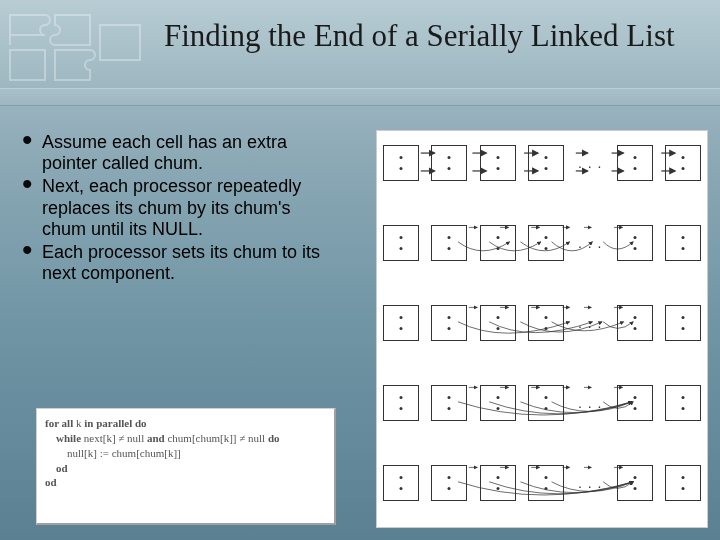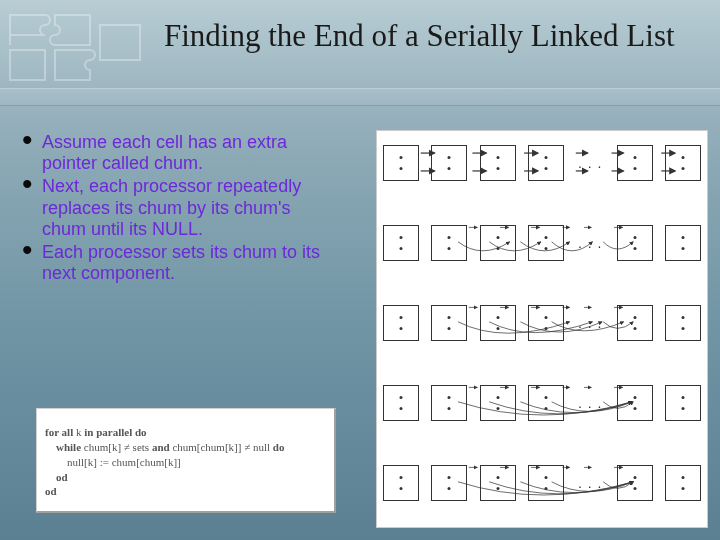--- a/index.html
+++ b/index.html
@@ -48,41 +48,41 @@
   }
   .bullet-list {
     list-style: none;
   }
   .bullet-item {
     position: relative;
     padding-left: 22px;
     margin-bottom: 2px;
     font-size: 18px;
     line-height: 1.18;
-    color: #6d28d9;
+    color: #000000;
   }
   .bullet-item::before {
     content: "•";
     position: absolute;
     left: 2px;
     top: -10px;
     font-size: 30px;
     color: #0a0a0a;
   }
   .code-box {
     position: absolute;
     top: 408px;
     left: 36px;
     width: 300px;
-    height: 105px;
+    height: 117px;
     background: #ffffff;
     border: 1px solid #d0d0d0;
     border-right: 2px solid #a0a0a0;
     border-bottom: 2px solid #a0a0a0;
-    padding: 16px 8px;
+    padding: 7px 8px;
     font-family: "Times New Roman", serif;
     font-size: 11px;
     line-height: 1.35;
     color: #555;
   }
   .code-line { white-space: pre; }
   .kw { font-weight: bold; }
   .diagram {
     position: absolute;
     top: 130px;
@@ -165,21 +165,21 @@
 <div class="content-left">
   <ul class="bullet-list">
     <li class="bullet-item">Assume each cell has an extra pointer called chum.</li>
     <li class="bullet-item">Next, each processor repeatedly  replaces its chum by its chum's chum until its NULL.</li>
     <li class="bullet-item">Each processor sets its chum to its next component.</li>
   </ul>
 </div>
 
 <div class="code-box">
   <div class="code-line"><span class="kw">for all </span><span>k </span><span class="kw">in parallel do</span></div>
-  <div class="code-line"><span class="kw">    while </span><span>chum[k] ≠ sets </span><span class="kw">and </span><span>chum[chum[k]] ≠ null </span><span class="kw">do</span></div>
+  <div class="code-line"><span class="kw">    while </span><span>next[k] ≠ null </span><span class="kw">and </span><span>chum[chum[k]] ≠ null </span><span class="kw">do</span></div>
   <div class="code-line">        null[k] := chum[chum[k]]</div>
   <div class="code-line kw">    od</div>
   <div class="code-line kw">od</div>
 </div>
 
 <div class="diagram">
   <div class="row">
     <div class="cell"></div>
     <div class="cell"></div>
     <div class="cell"></div>

